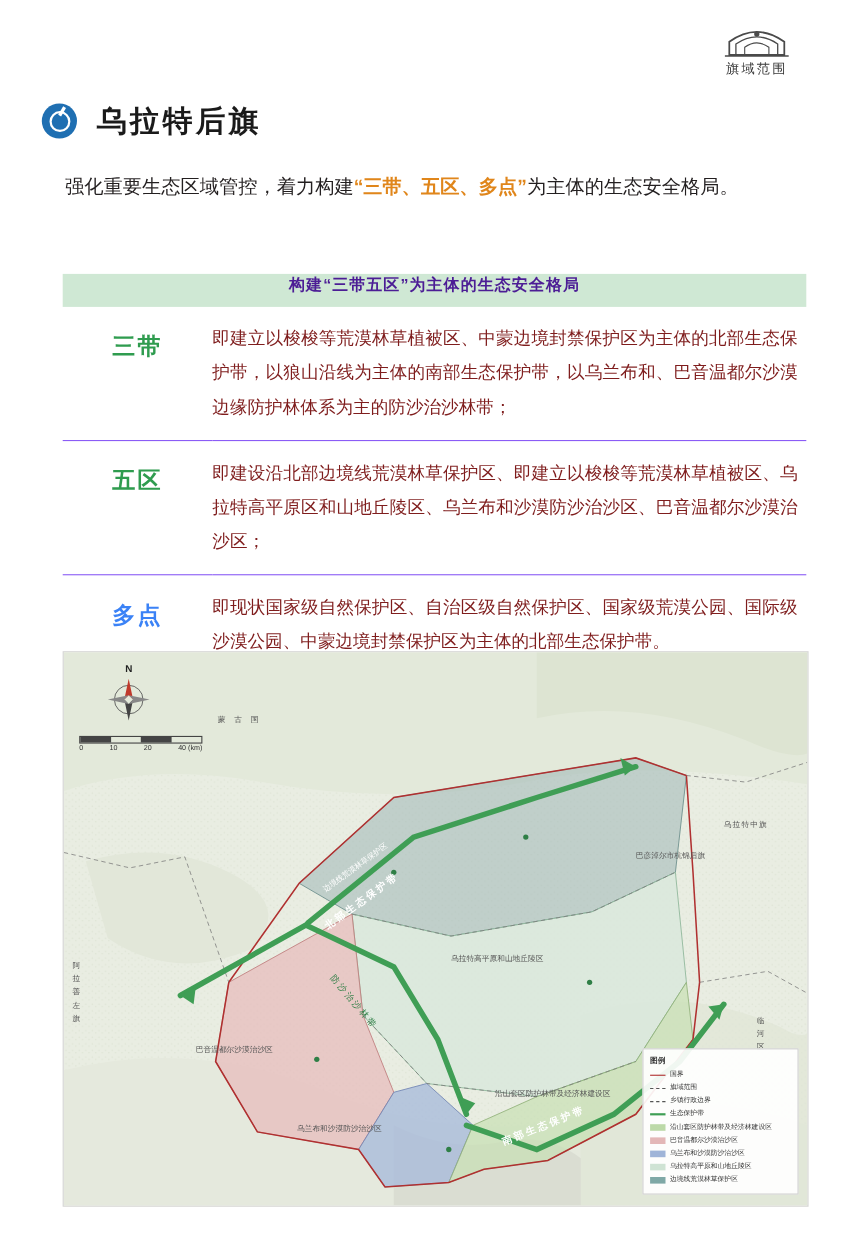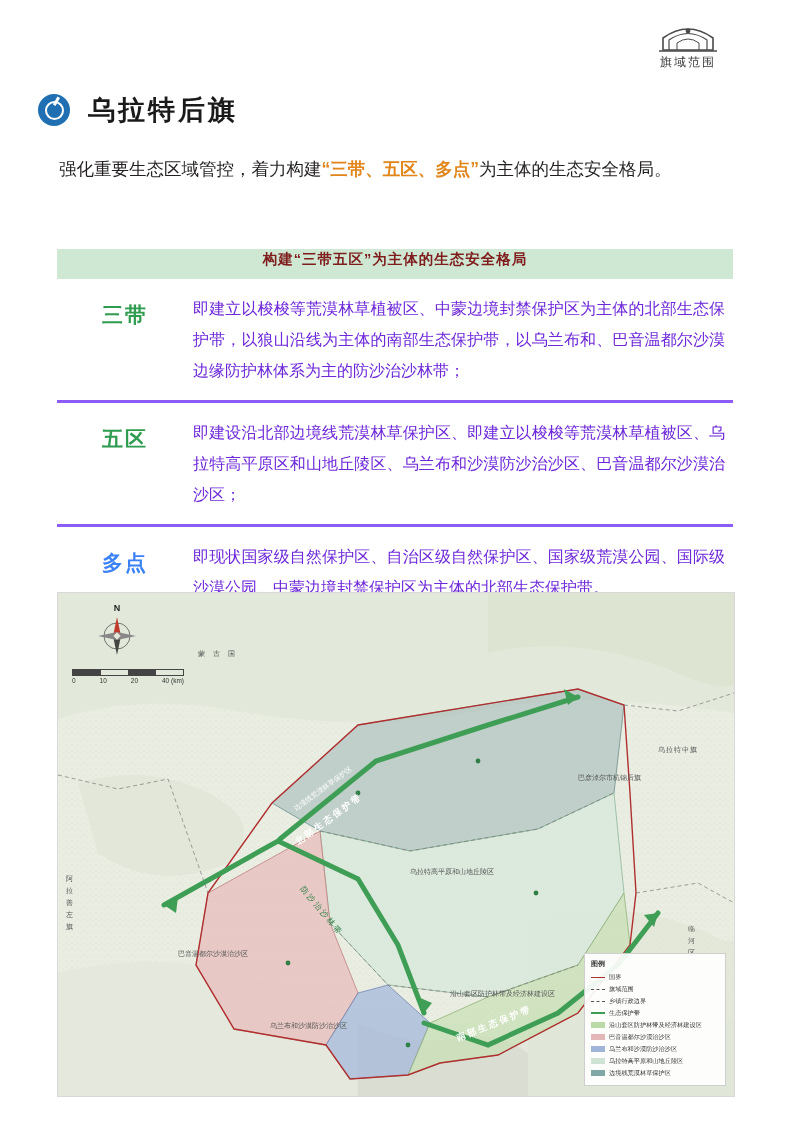--- a/index.html
+++ b/index.html
@@ -65,45 +65,45 @@
   .intro .indent{display:inline-block;width:36px;}
   .hl{color:#e0861b;font-weight:bold;}
 
   
   .tbl{
     position:absolute;left:57px;top:249px;width:676px;
     border-collapse:collapse;
   }
   .tbl .hdr{
     background:#cfe8d4;
-    color:#7f1d1d;
+    color:#4c1d95;
     font-size:14.5px;
     font-weight:bold;
     text-align:center;
     letter-spacing:1px;
     height:28px;
   }
   .tbl td{vertical-align:top;}
   .tbl tr.row td{
-    border-bottom:3px solid #8b5cf6;
+    border-bottom:1px solid #8b5cf6;
     padding:14px 0 14px 0;
   }
   .tbl tr.row:last-child td{border-bottom:none;}
   .lbl{
     width:136px;
     text-align:center;
     color:#2f9c4f;
     font-size:21px;
     font-weight:bold;
     letter-spacing:2px;
     padding-top:22px !important;
   }
   .lbl.orange{color:#3b82f6;}
   .body{
-    font-size:16px;line-height:31px;color:#6d28d9;
+    font-size:16px;line-height:31px;color:#7f1d1d;
     text-align:justify;padding-right:8px !important;
   }
 
   
   .map{
     position:absolute;left:57px;top:592px;
     width:676px;height:503px;
     border:1px solid #d8d8d8;
     overflow:hidden;
     background:#eef1e9;

